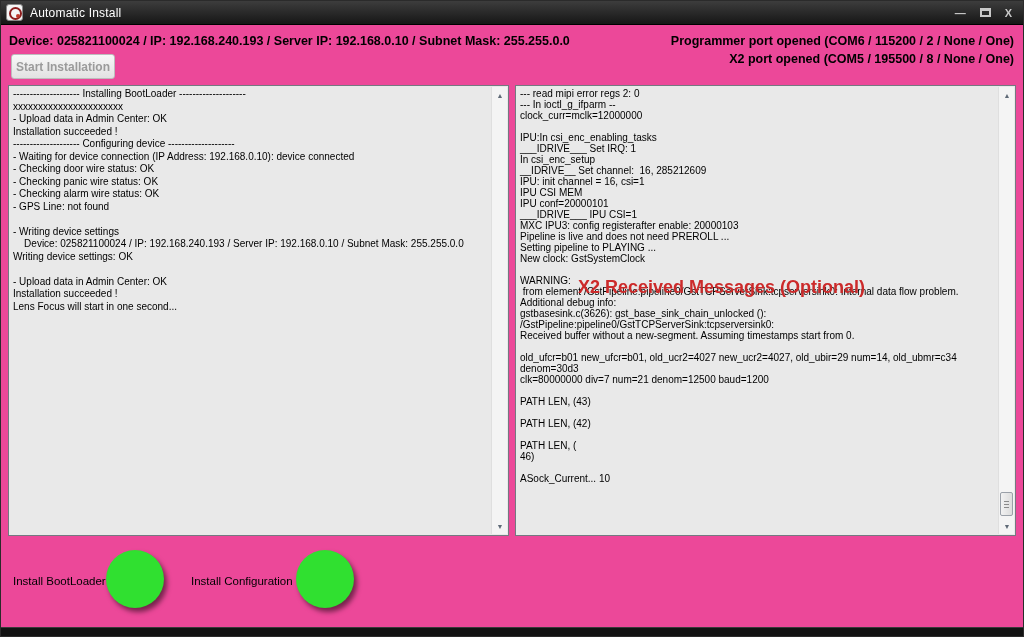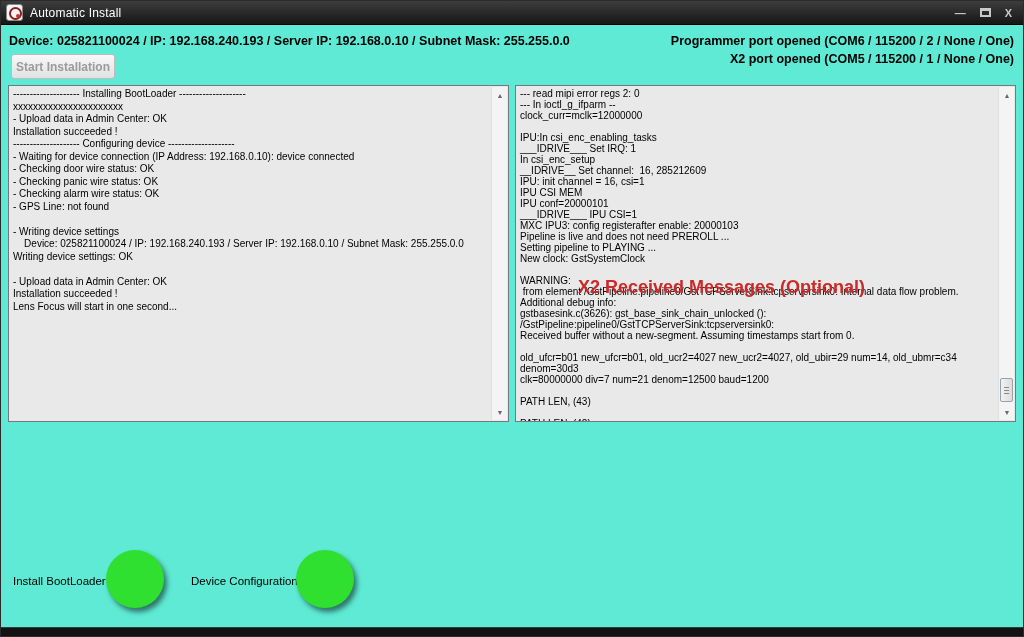--- a/index.html
+++ b/index.html
@@ -1,21 +1,21 @@
 <!DOCTYPE html>
 <html><head>
 <meta charset="utf-8">
 <style>
   * { box-sizing: border-box; margin: 0; padding: 0; }
   html, body { width: 1024px; height: 637px; overflow: hidden; }
   body { font-family: "Liberation Sans", sans-serif; background: #4a4a4a; }
 
   .window {
     position: relative; width: 1024px; height: 637px;
-    background: #5eead4;
+    background: #ec4899;
     border: 1px solid #2b2b2b;
   }
 
   
   .titlebar {
     position: absolute; top: 0; left: 0; right: 0; height: 24px;
     background: linear-gradient(#3d3d3d, #161616);
     display: flex; align-items: center; padding: 0 5px;
     border-bottom: 1px solid #000;
   }
@@ -53,21 +53,21 @@
   .start-btn {
     position: absolute; left: 10px; top: 29px; width: 104px; height: 25px;
     background: linear-gradient(#f8f8f8, #e2e2e2);
     border: 1px solid #bdbdbd; border-radius: 3px;
     font-family: "Liberation Sans", sans-serif;
     font-size: 12px; font-weight: bold; color: #9b9b9b;
   }
 
   
   .console {
-    position: absolute; top: 84px; height: 337px;
+    position: absolute; top: 84px; height: 451px;
     background: #e9e9e9;
     border: 1px solid #747981;
     overflow: hidden;
   }
   .console.left  { left: 7px;   width: 501px; }
   .console.right { left: 514px; width: 501px; }
   .console pre {
     position: absolute; left: 0; top: 0; right: 17px; bottom: 0;
     padding: 2px 2px 2px 4px;
     font-family: "Liberation Sans", sans-serif;
@@ -137,21 +137,21 @@
     <div class="win-controls">
       <span class="win-btn">—</span>
       <span class="win-btn"><span class="max-glyph"></span></span>
       <span class="win-btn">X</span>
     </div>
   </div>
 
   <div class="header">
     <div class="device-info">Device: 025821100024 / IP: 192.168.240.193 / Server IP: 192.168.0.10 / Subnet Mask: 255.255.0.0</div>
     <div class="port-line1">Programmer port opened (COM6 / 115200 / 2 / None / One)</div>
-    <div class="port-line2">X2 port opened (COM5 / 115200 / 1 / None / One)</div>
+    <div class="port-line2">X2 port opened (COM5 / 195500 / 8 / None / One)</div>
     <button class="start-btn" disabled="">Start Installation</button>
   </div>
 
   <div class="console left">
     <pre>-------------------- Installing BootLoader --------------------
 xxxxxxxxxxxxxxxxxxxxxx
 - Upload data in Admin Center: OK
 Installation succeeded !
 -------------------- Configuring device --------------------
 - Waiting for device connection (IP Address: 192.168.0.10): device connected
@@ -214,19 +214,19 @@
     <div class="vscroll">
       <div class="sb-btn sb-up">▲</div>
       <div class="sb-thumb"></div>
       <div class="sb-btn sb-down">▼</div>
     </div>
   </div>
 
   <div class="status-area">
     <div class="status-label label-bootloader">Install BootLoader</div>
     <div class="status-light light-bootloader"></div>
-    <div class="status-label label-devconfig">Device Configuration</div>
+    <div class="status-label label-devconfig">Install Configuration</div>
     <div class="status-light light-devconfig"></div>
   </div>
 
   <div class="bottom-bar"></div>
 
 </div>
 
 </body></html>

